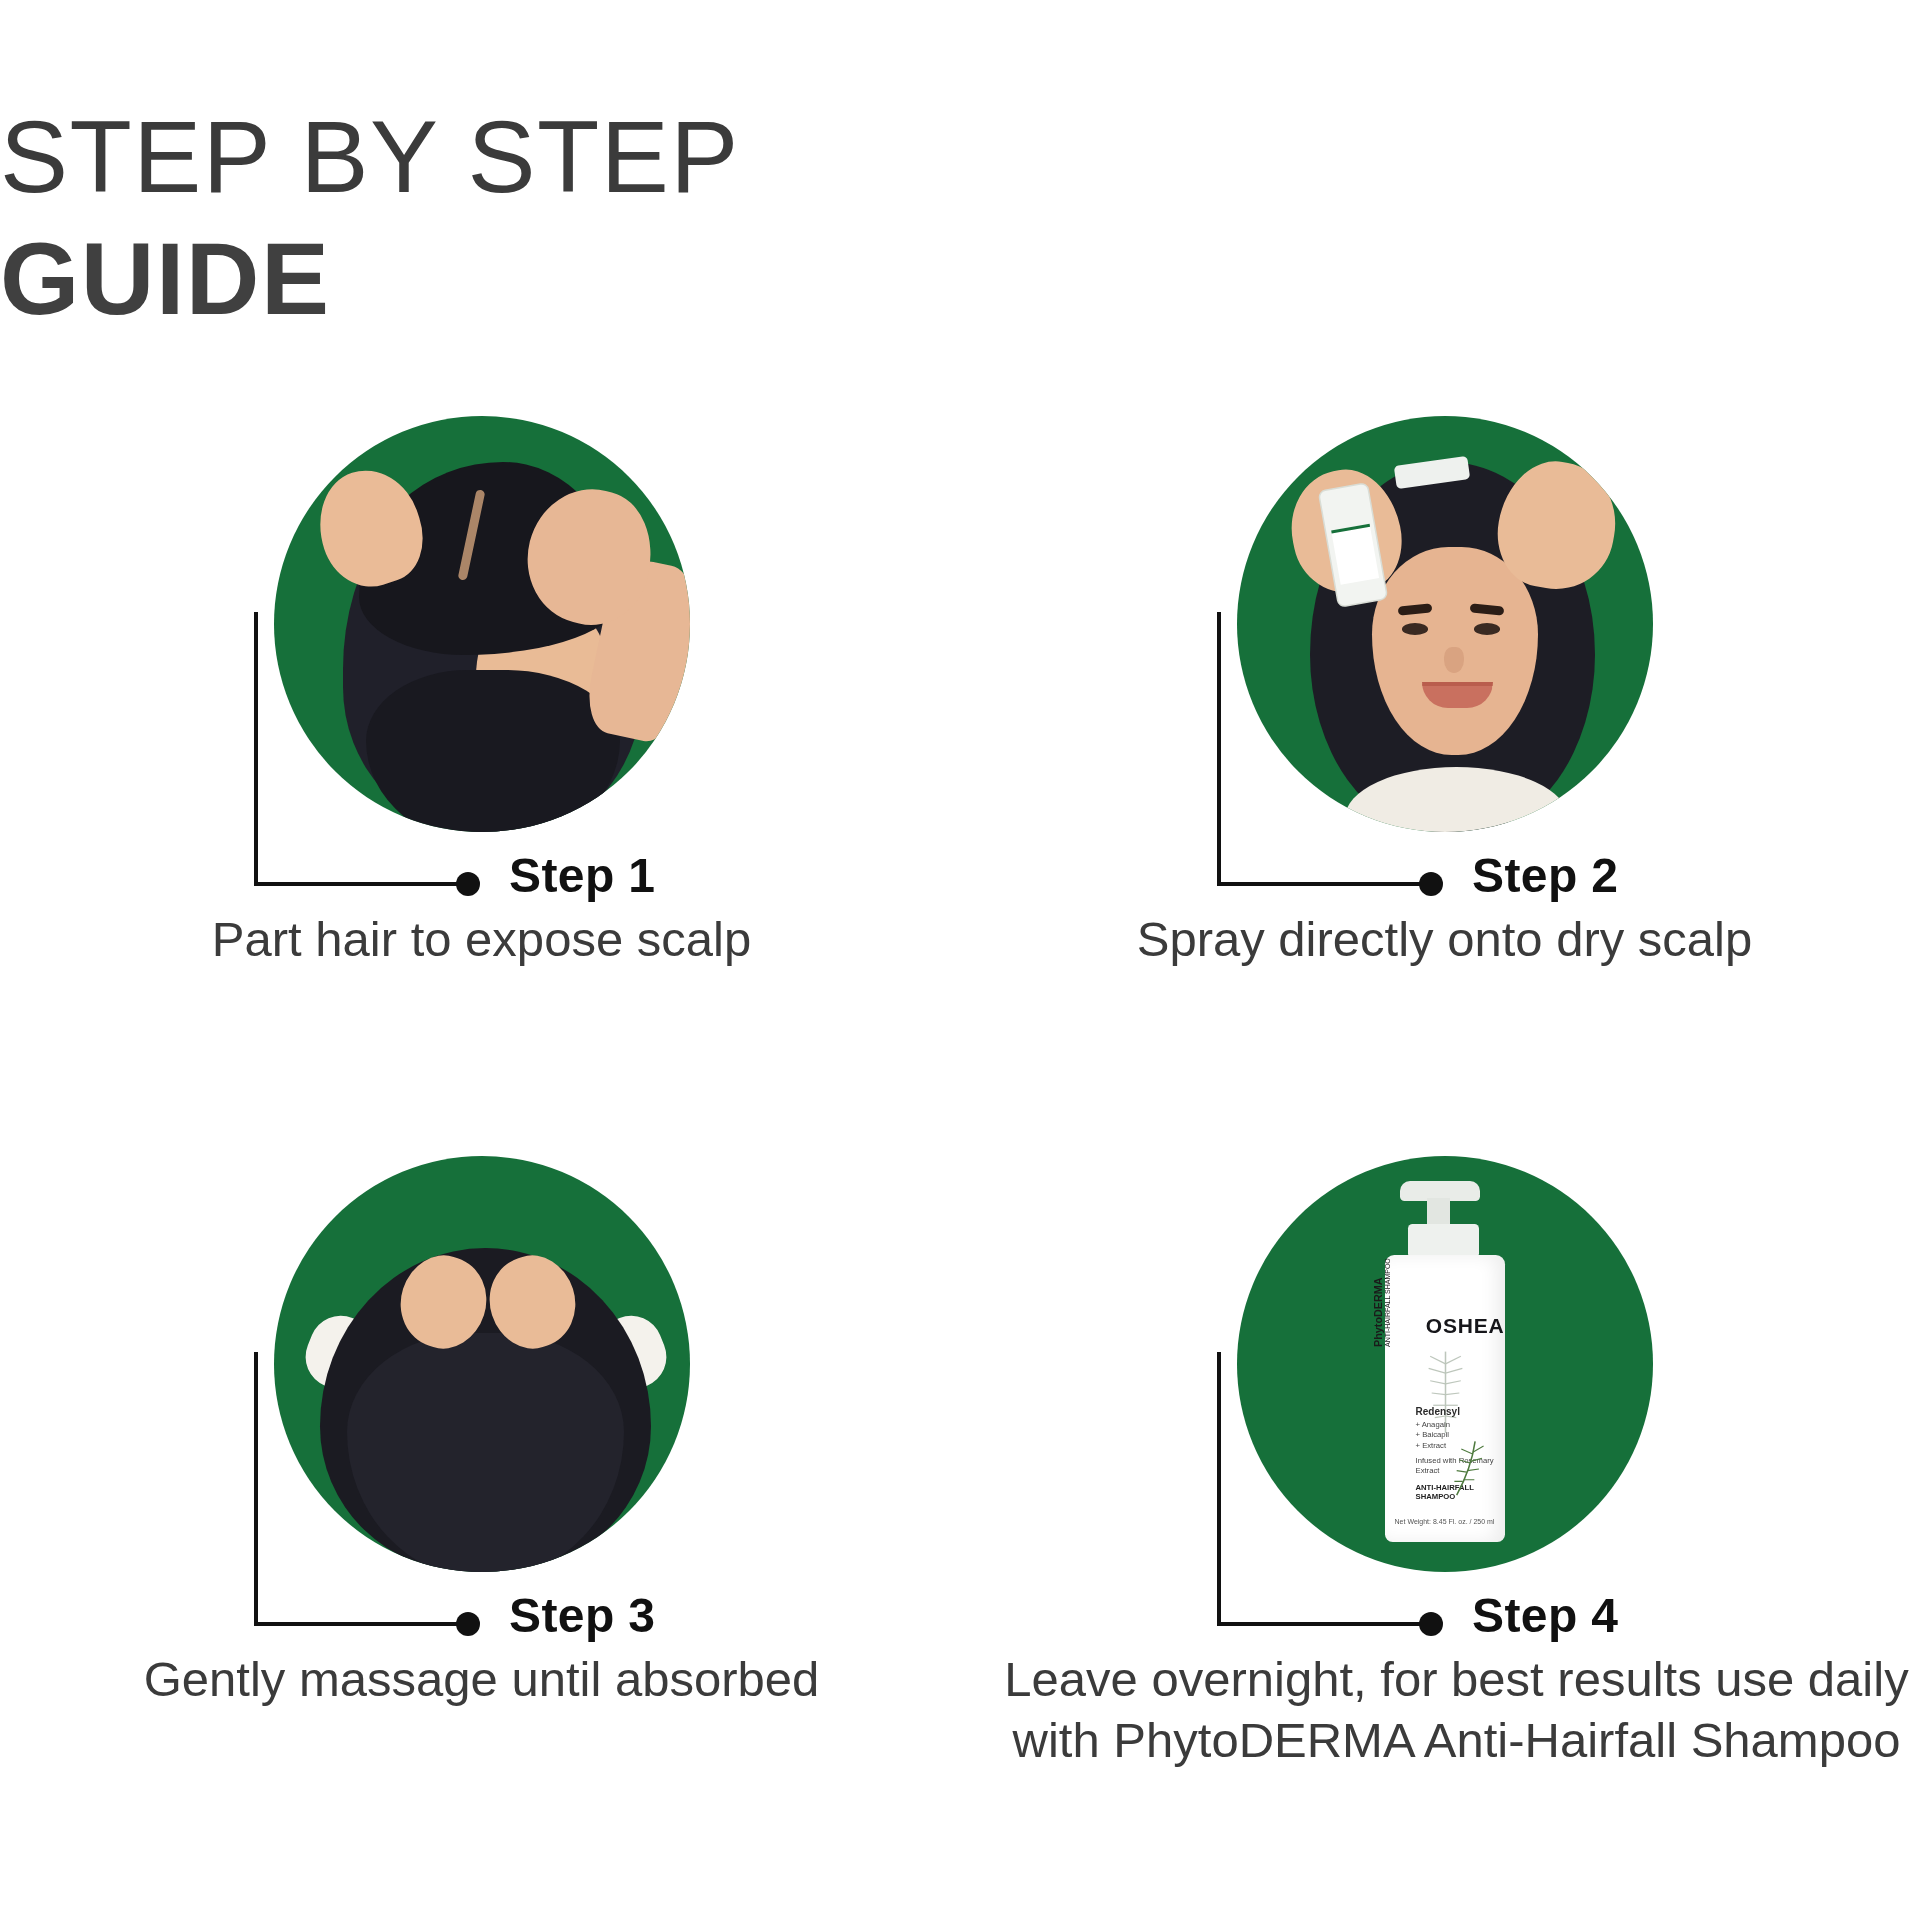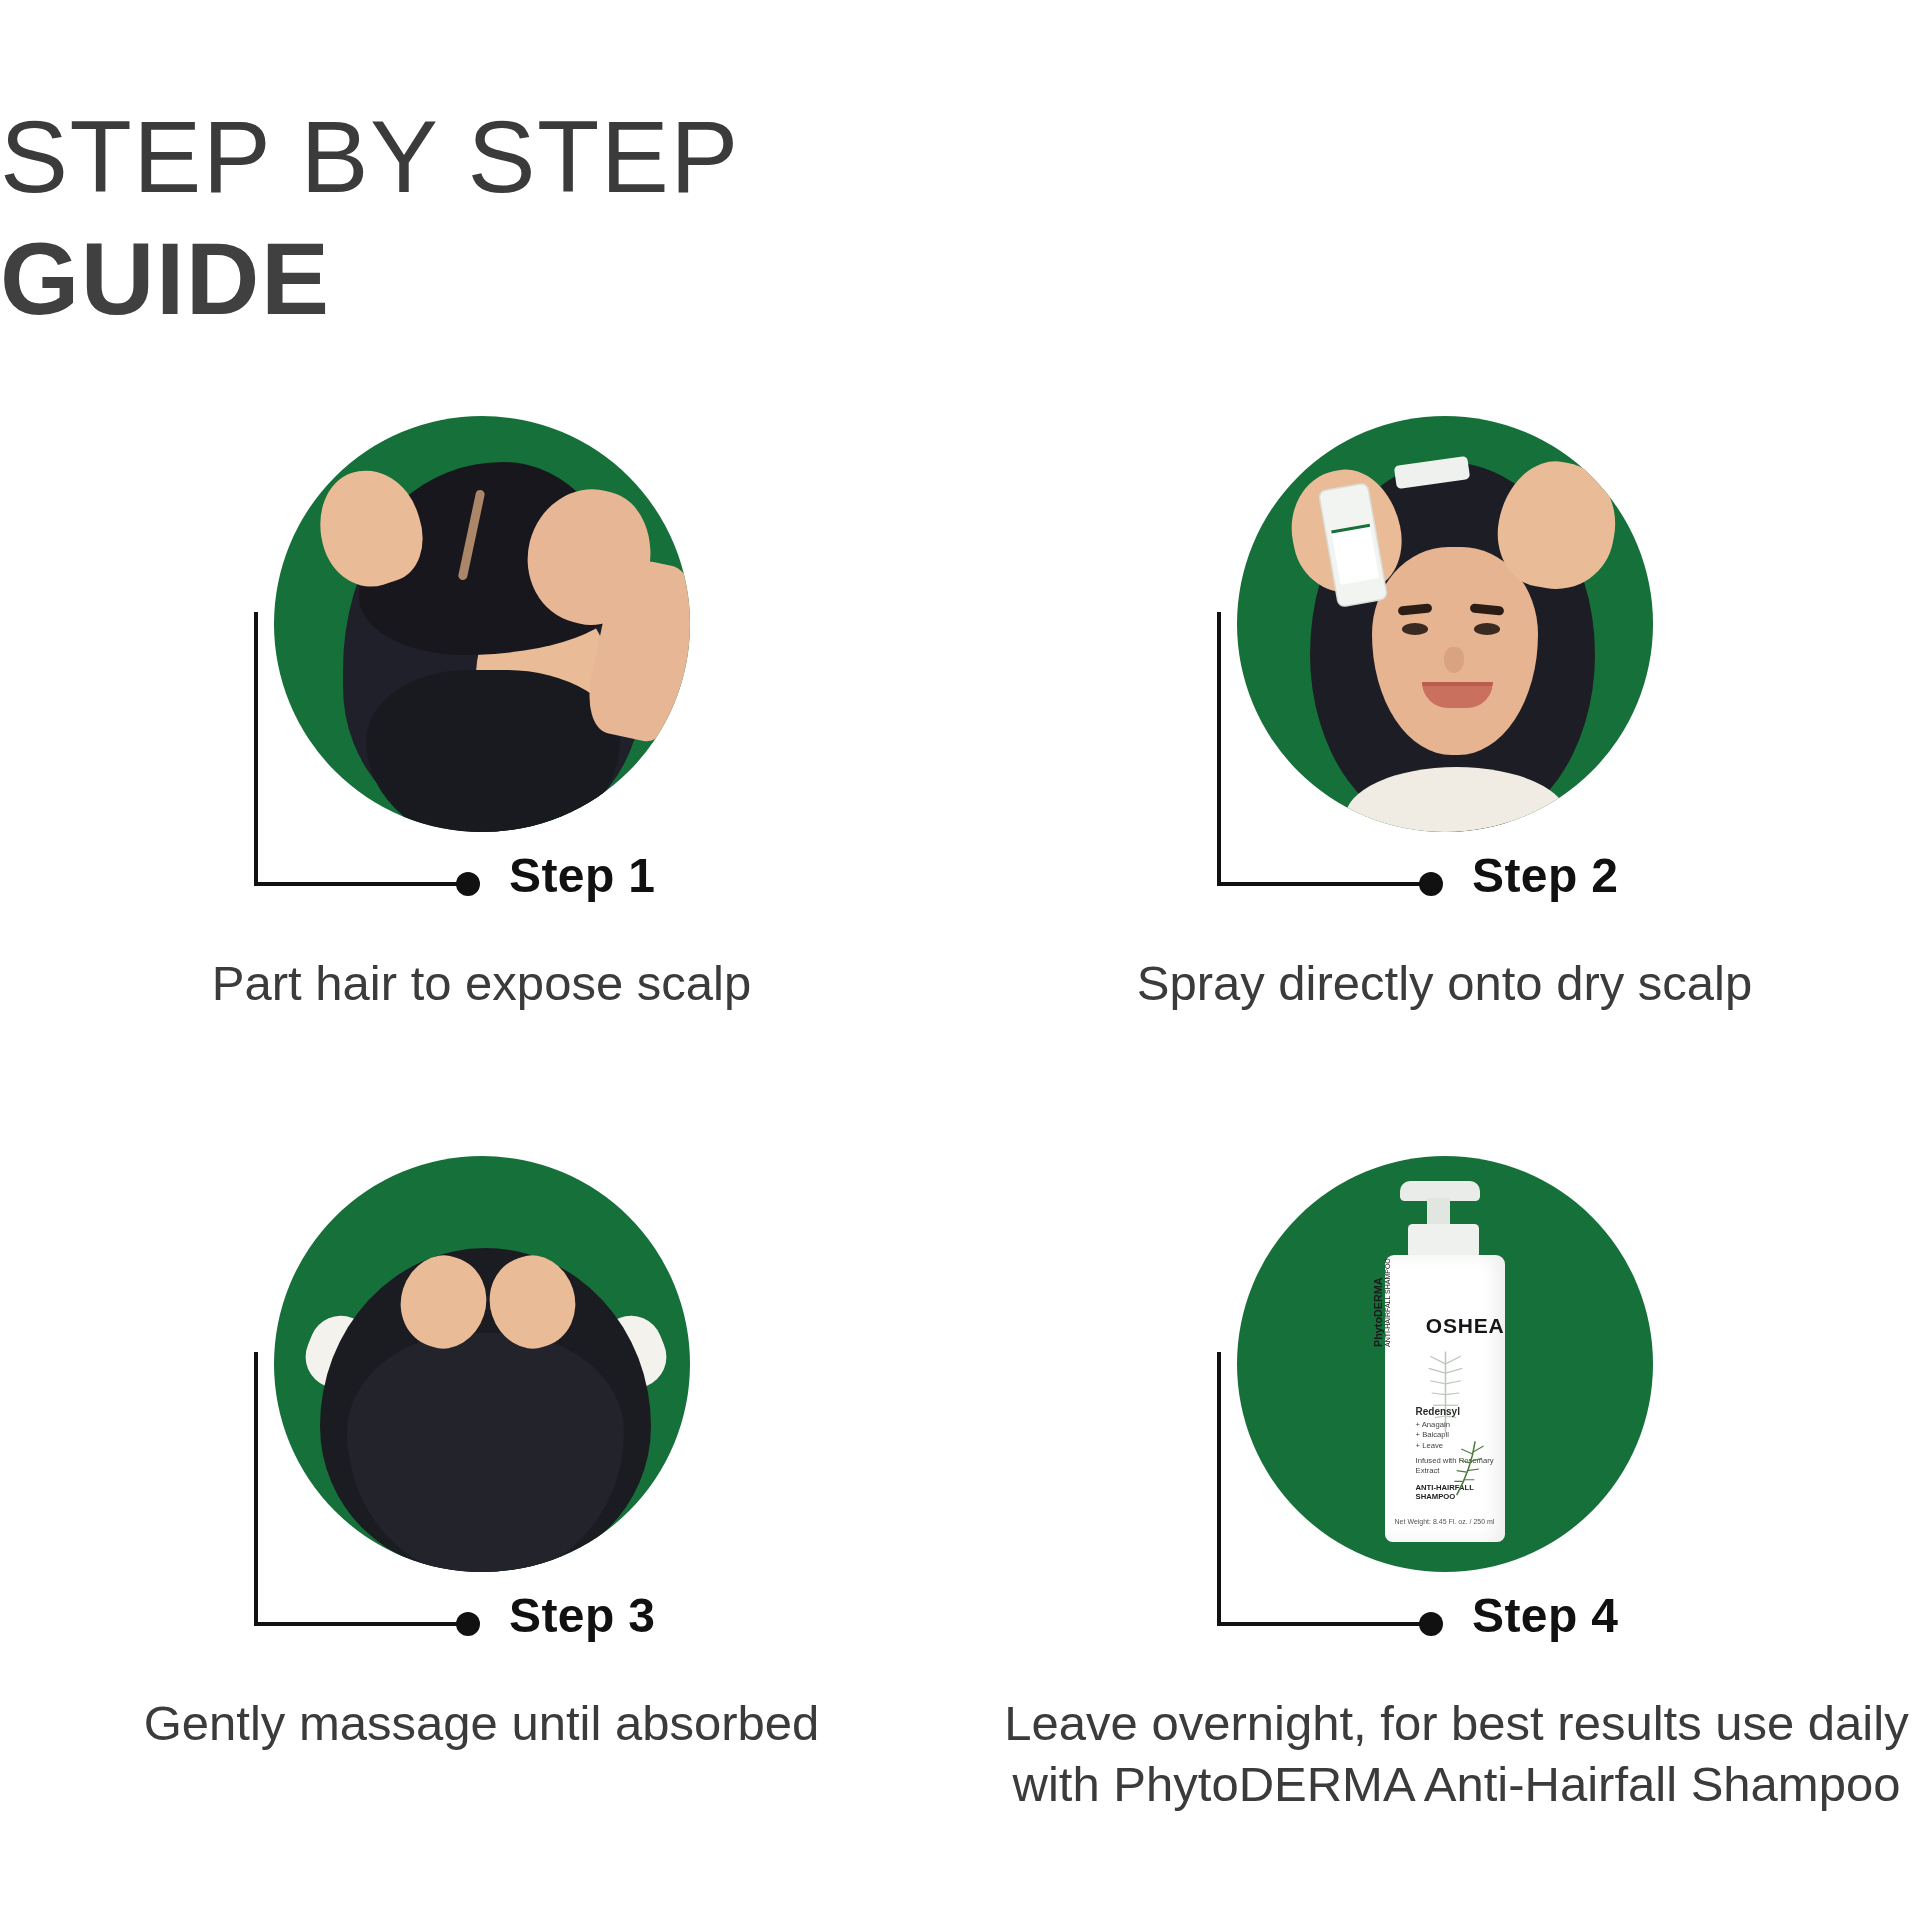--- a/index.html
+++ b/index.html
@@ -126,21 +126,20 @@
     position: absolute;
     top: 493px;
     left: 0;
     width: 963px;
     text-align: center;
     font-size: 49px;
     line-height: 1.25;
     color: #3b3b3b;
     font-weight: 400;
     padding: 0 46px;
-    margin-top: 44px;
   }
   .step-desc.wide {
     width: 1033px;
     left: -23px;
     padding: 0 15.4px;
   }
 
   
   .photo { position: absolute; inset: 0; }
 
@@ -456,21 +455,21 @@
                 </g>
               </svg>
               <div class="s4-vert">
                 <span>PhytoDERMA</span>
                 <small>ANTI-HAIRFALL SHAMPOO</small>
               </div>
               <div class="s4-textblock">
                 <div class="s4-redensyl">Redensyl</div>
                 <div class="s4-ing" style="white-space:pre-line;">+ Anagain
 + Baicapil
-+ Leave</div>
++ Extract</div>
                 <div class="s4-infused">Infused with Rosemary Extract</div>
                 <div class="s4-type">ANTI-HAIRFALL SHAMPOO</div>
               </div>
               <svg class="s4-herb" viewBox="0 0 56 80">
                 <path d="M10 78 C22 56 30 36 34 8" stroke="#4e7a3e" stroke-width="2" fill="none"></path>
                 <g stroke="#4e7a3e" stroke-width="1.4" fill="none">
                   <path d="M30 24 L16 18"></path>
                     <path d="M27 36 L13 32"></path>
                   <path d="M23 48 L10 46"></path>
                     <path d="M18 60 L7 60"></path>

